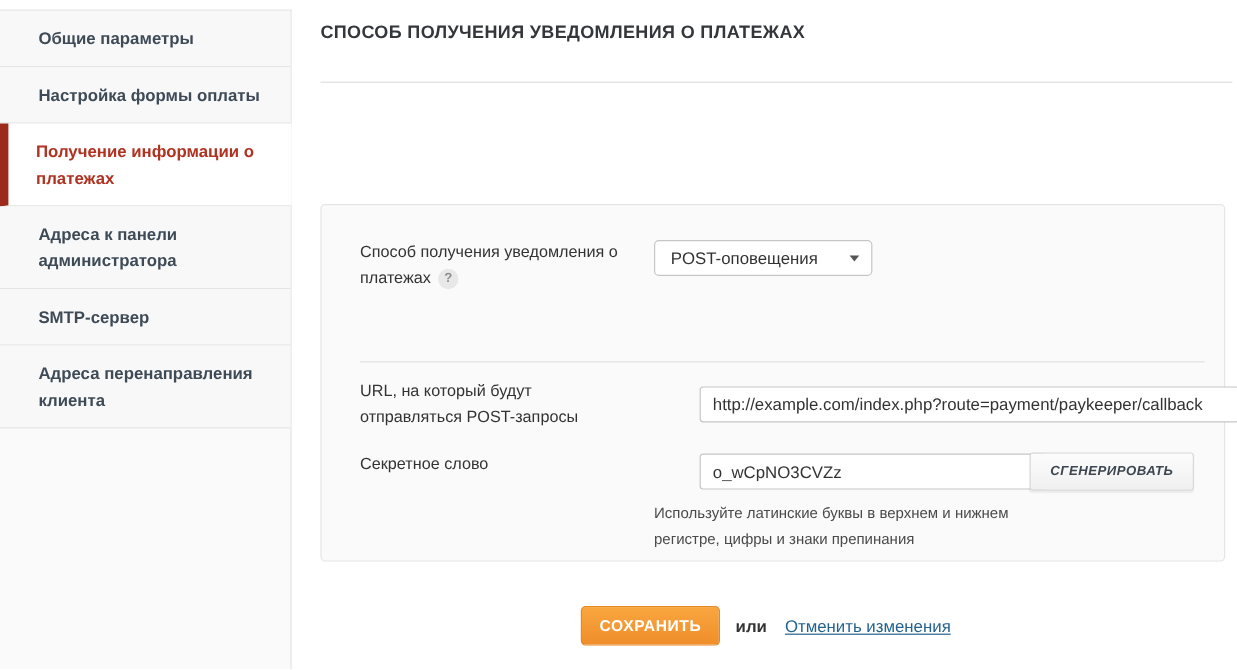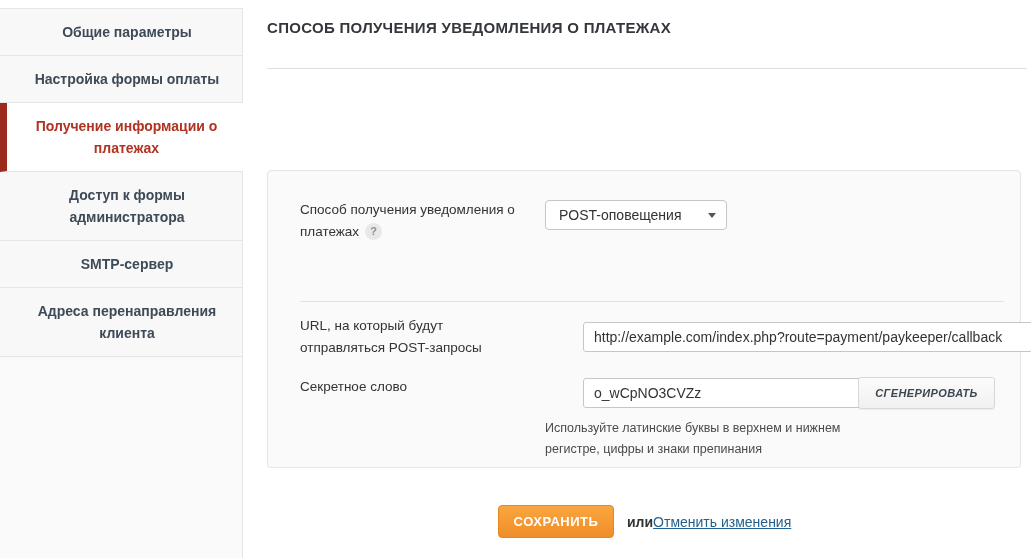--- a/index.html
+++ b/index.html
@@ -24,21 +24,20 @@
   }
   .side-item {
     border-bottom: 1px solid #e5e5e5;
     background: #f8f8f8;
     padding: 12px 20px 12px 32px;
     font-size: 14px;
     font-weight: bold;
     line-height: 22px;
     color: #3e4b57;
     cursor: pointer;
-    text-align: center;
   }
   .side-item.active {
     background: #ffffff;
     border-left: 7px solid #9c2b1d;
     padding-left: 23px;
     color: #b03221;
     margin-right: -1px;
   }
 
   
@@ -145,52 +144,53 @@
   }
   .hint {
     position: absolute; left: 277px; top: 247px;
     width: 322px;
     font-size: 12.5px; line-height: 21px;
     color: #4a4a4a;
   }
 
   
   .actions {
-    position: absolute; left: 231px; top: 505px;
+    position: absolute; left: 217px; top: 505px;
     display: flex; align-items: center; justify-content: center;
   }
   .save-btn {
     width: 116px; height: 33px;
     background: linear-gradient(#f9a63f, #ef8e2b);
     border: 1px solid #e8861f;
     border-radius: 4px;
     color: #fff;
     font-family: inherit;
     font-size: 13px; font-weight: bold;
     letter-spacing: 0.5px;
     cursor: pointer;
   }
   .or-label { margin-left: 13px; font-size: 14px; font-weight: bold; color: #333; }
   .cancel-link {
+    margin-left: 15px;
     font-size: 14px;
     color: #23628f;
     text-decoration: underline;
     cursor: pointer;
   }
 </style>
 </head>
 <body>
 
 <div>
 
   <nav class="sidebar">
     <div class="side-item">Общие параметры</div>
     <div class="side-item">Настройка формы оплаты</div>
     <div class="side-item active">Получение информации о платежах</div>
-    <div class="side-item">Доступ к формы администратора</div>
+    <div class="side-item">Адреса к панели администратора</div>
     <div class="side-item">SMTP-сервер</div>
     <div class="side-item">Адреса перенаправления клиента</div>
   </nav>
 
   <main class="main">
 
     <h1 class="page-title">СПОСОБ ПОЛУЧЕНИЯ УВЕДОМЛЕНИЯ О ПЛАТЕЖАХ</h1>
     <hr class="hr-title">
 
 

